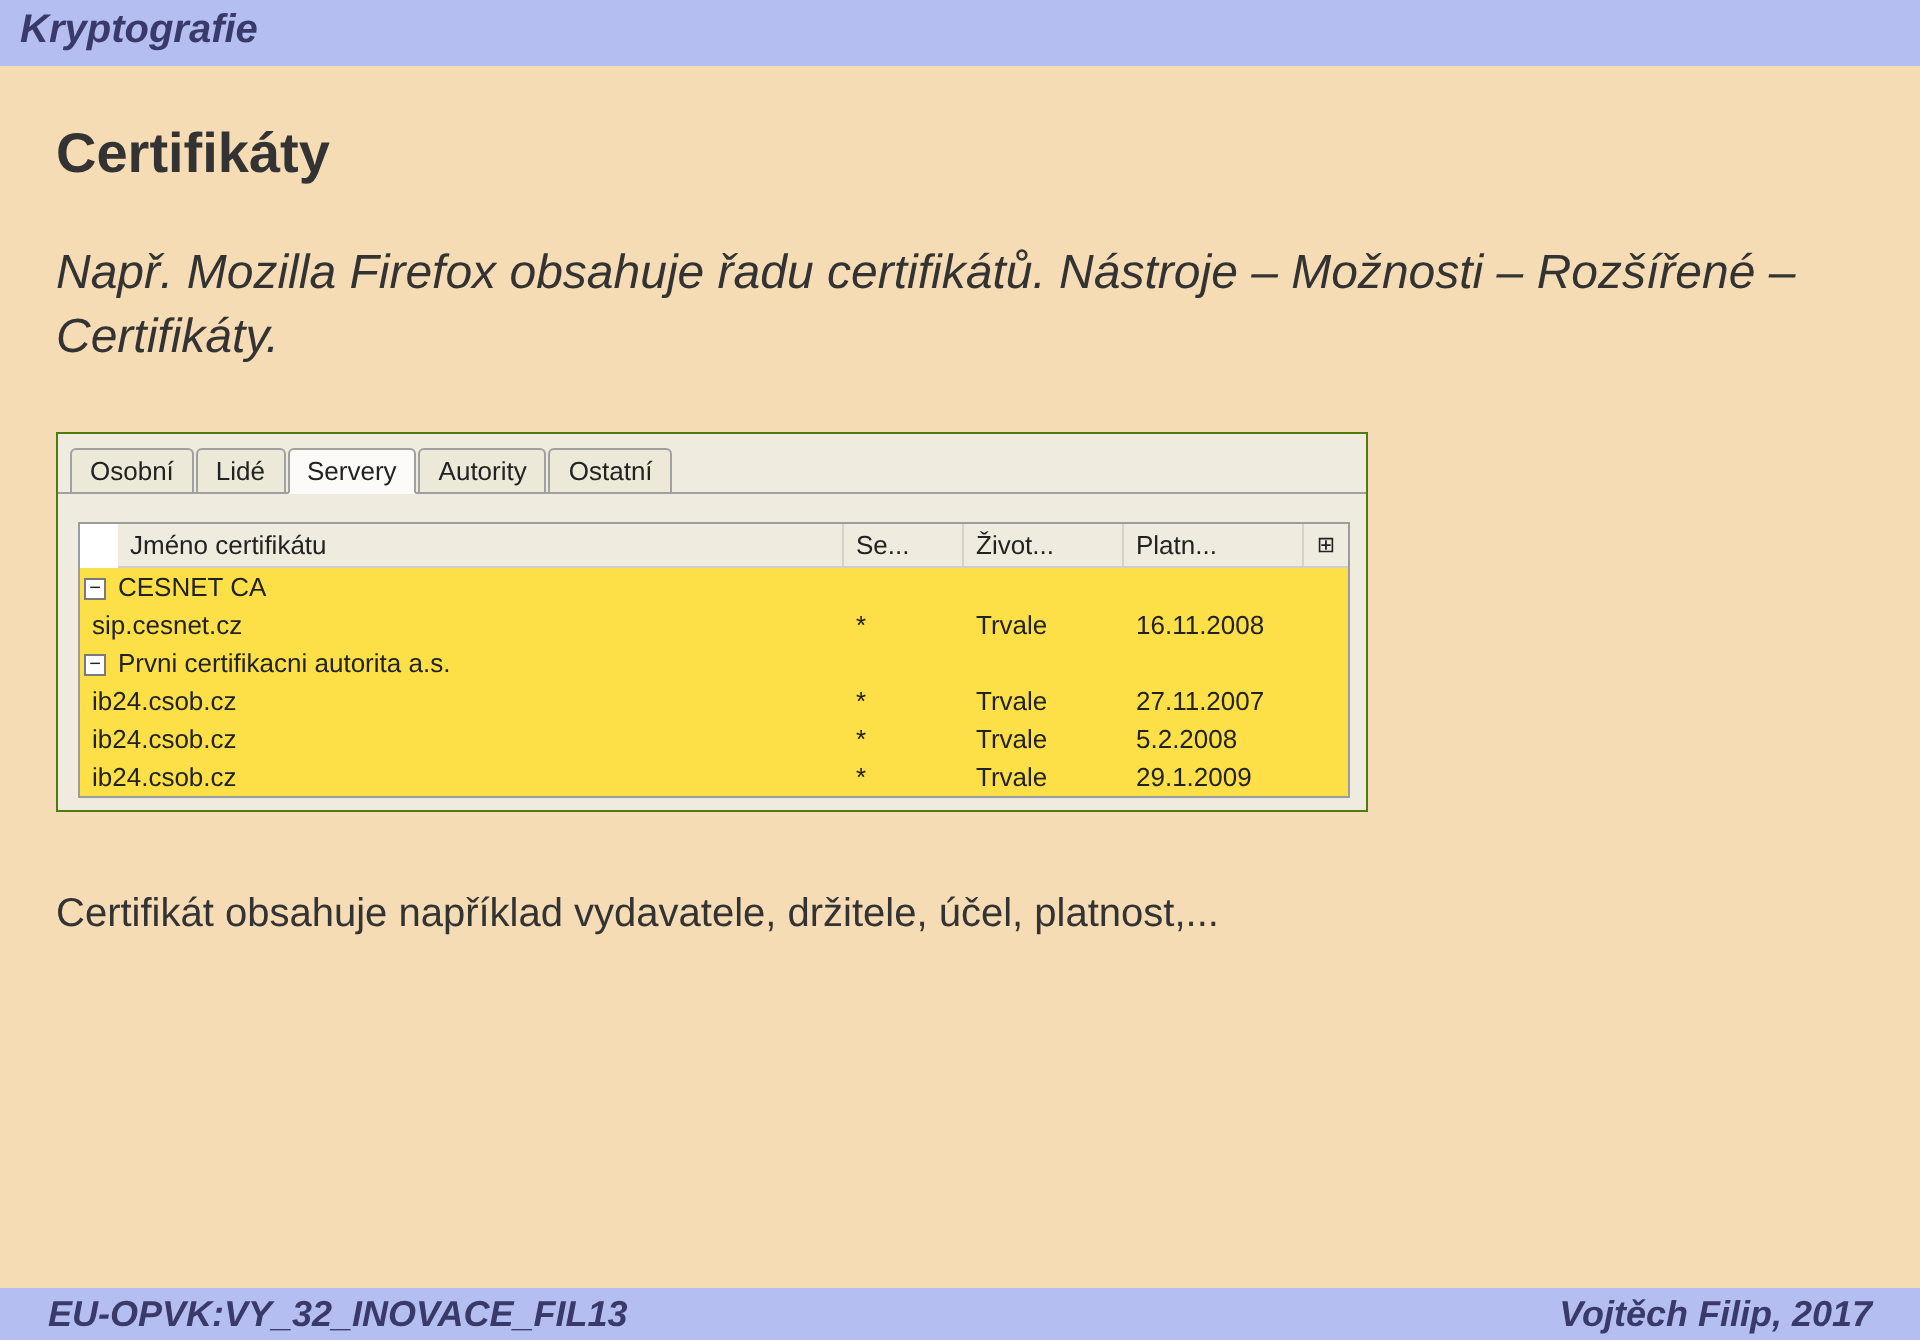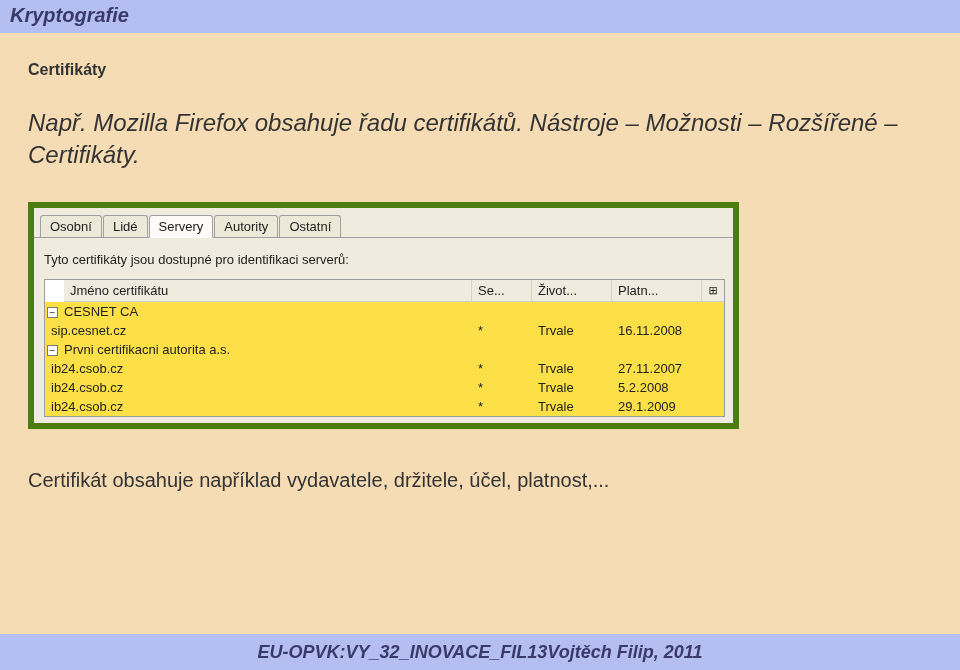--- a/index.html
+++ b/index.html
@@ -13,39 +13,39 @@
       font-weight: bold;
       font-style: italic;
       color: #3a3a6a;
     }
 
     .content {
       padding: 28px 28px 0 28px;
     }
 
     .section-title {
-      font-size: 16px;
+      font-size: 28px;
       font-weight: bold;
       color: #333;
       margin-bottom: 28px;
     }
 
     .paragraph {
       font-size: 24px;
       color: #333;
       line-height: 1.35;
       margin-bottom: 30px;
       font-style: italic;
     }
 
     .screenshot {
-      width: 711px;
+      width: 656px;
       margin-left: 0;
       background: #efebde;
-      border: 6px solid #4d7c0f;
+      border: 1px solid #4d7c0f;
       font-family: Tahoma, Geneva, sans-serif;
     }
 
     .tabs {
       display: flex;
       align-items: flex-end;
       padding: 6px 6px 0 6px;
       background: #efebde;
     }
     .tab {
@@ -123,26 +123,26 @@
 
     .after-text {
       font-size: 20px;
       color: #333;
       margin-top: 40px;
     }
 
     .footer-bar {
       position: absolute;
       left: 0; right: 0; bottom: 0;
-      height: 36px;
+      height: 26px;
       background: #b5bef0;
       display: flex;
-      justify-content: center;
+      justify-content: space-between;
       align-items: center;
-      padding: 0 4px;
+      padding: 0 24px;
       font-size: 18px;
       font-style: italic;
       font-weight: bold;
       color: #3a3a6a;
     }
   </style>
 </head>
 <body>
 
 <div class="header-bar">
@@ -156,21 +156,20 @@
 
   <div class="screenshot">
     <div class="tabs">
       <div class="tab">Osobní</div>
       <div class="tab">Lidé</div>
       <div class="tab active">Servery</div>
       <div class="tab">Autority</div>
       <div class="tab">Ostatní</div>
     </div>
     <div class="tab-body">
-      <div class="tab-text">Tyto certifikáty jsou dostupné pro identifikaci serverů:</div>
 
       <div class="listview">
         <div class="lv-head">
           <div class="cell">Jméno certifikátu</div>
           <div class="cell">Se...</div>
           <div class="cell">Život...</div>
           <div class="cell">Platn...</div>
           <div class="cell">
               <span class="cfg-icon">⊞</span>
             </div>
@@ -221,14 +220,14 @@
         </div>
       </div>
     </div>
   </div>
 
   <div class="after-text">Certifikát obsahuje například vydavatele, držitele, účel, platnost,...</div>
 </div>
 
 <div class="footer-bar">
   <span>EU-OPVK:VY_32_INOVACE_FIL13</span>
-  <span>Vojtěch Filip, 2011</span>
+  <span>Vojtěch Filip, 2017</span>
 </div>
 
 </body></html>

